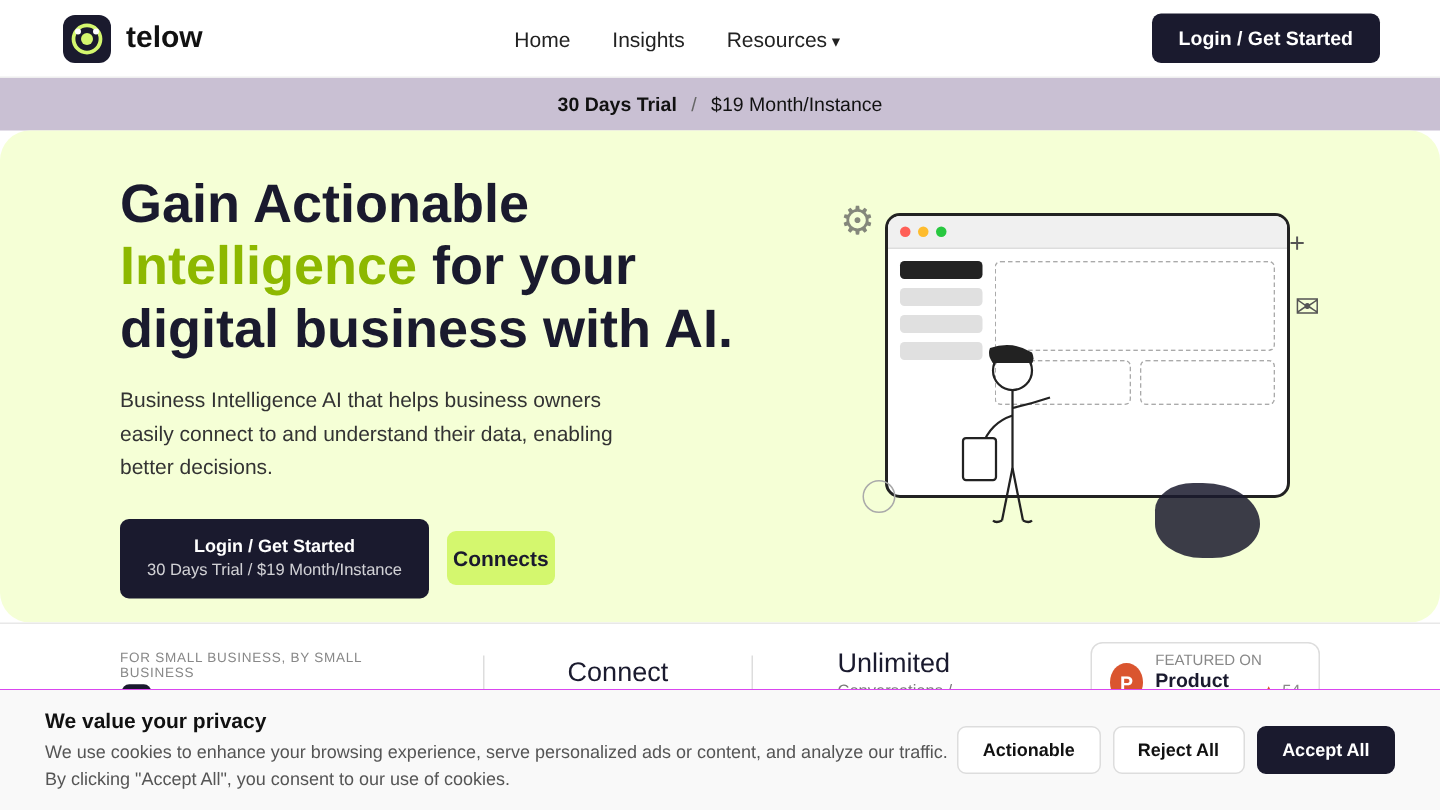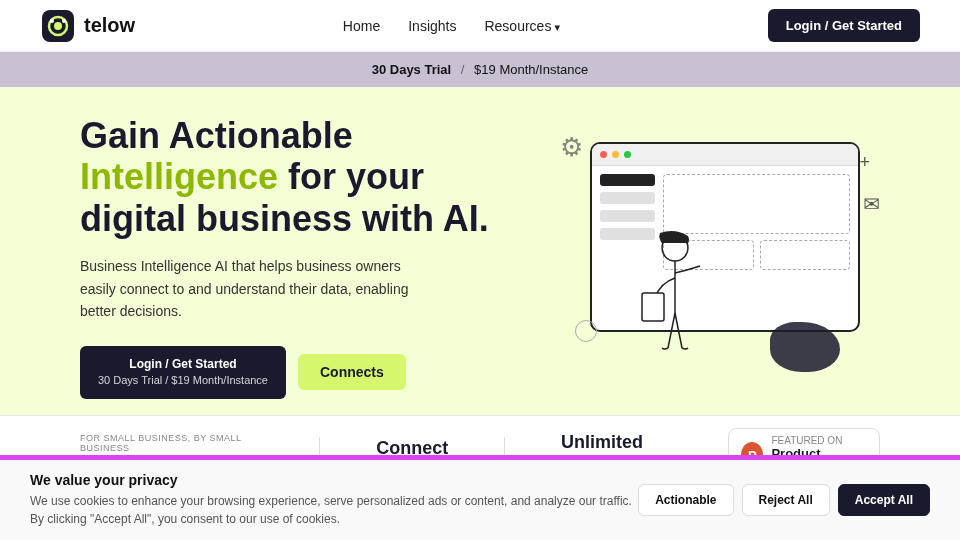--- a/index.html
+++ b/index.html
@@ -26,35 +26,35 @@
     .banner {
       background: #c9c0d3; text-align: center; padding: 10px;
       font-size: 13px; color: #111;
     }
     .banner-trial { font-weight: 700; }
     .banner-sep { margin: 0 6px; color: #666; }
 
     
     .hero {
       display: flex; align-items: center; justify-content: space-between;
-      padding: 28px 80px 16px 80px; background: #f5ffd6; min-height: 270px;
+      padding: 28px 80px 16px 80px; background: #f5ffd6; min-height: 270px; border-radius: 20px;
     }
     .hero-left { max-width: 420px; }
     .hero-title { font-size: 36px; font-weight: 800; color: #1a1a2e; line-height: 1.15; margin-bottom: 16px; }
     .hero-title .highlight { color: #8db800; }
     .hero-sub { font-size: 14px; color: #333; line-height: 1.6; margin-bottom: 24px; max-width: 360px; }
     .hero-buttons { display: flex; gap: 12px; align-items: center; }
     .btn-primary {
       background: #1a1a2e; color: #fff; border: none; padding: 10px 18px;
       border-radius: 6px; cursor: pointer; font-size: 12px; font-weight: 600;
       line-height: 1.4; text-align: center;
     }
     .btn-primary .sub-label { font-weight: 400; font-size: 11px; opacity: 0.8; display: block; }
     .btn-secondary {
-      background: #d4f76e; color: #1a1a2e; border: none; padding: 10px 22px;
+      background: #d4f76e; color: #1a1a2e; border: none; padding: 10px 4px;
       border-radius: 6px; cursor: pointer; font-size: 14px; font-weight: 600;
     }
 
     
     .hero-right { position: relative; width: 310px; height: 230px; }
     .illus-browser {
       position: absolute; top: 0; left: 20px; width: 270px; height: 190px;
       border: 2px solid #222; border-radius: 10px; background: #fff;
       overflow: hidden;
     }
@@ -82,21 +82,21 @@
 
     
     .person-area { position: absolute; bottom: 0; left: 50px; }
 
     
     .stats-bar {
       display: flex; align-items: center; padding: 12px 80px; background: #fff;
       border-top: 1px solid #e8e8e8; gap: 16px;
     }
     .stat-item { display: flex; flex-direction: column; gap: 2px; padding-right: 40px; }
-    .stat-value { font-size: 18px; font-weight: 700; color: #1a1a2e; }
+    .stat-value { font-size: 18px; font-weight: 400; color: #1a1a2e; }
     .stat-sub { font-size: 11px; color: #777; }
     .stat-divider { width: 1px; height: 36px; background: #ddd; margin-right: 40px; }
     .for-small-biz {
       display: flex; flex-direction: column; gap: 2px; padding-right: 40px;
     }
     .for-small-label { font-size: 9px; color: #888; letter-spacing: 0.5px; text-transform: uppercase; }
     .for-small-logo { display: flex; align-items: center; gap: 5px; font-size: 15px; font-weight: 800; color: #1a1a2e; }
     .product-hunt-badge {
       display: flex; align-items: center; gap: 8px; margin-left: auto;
       border: 1.5px solid #ddd; border-radius: 8px; padding: 6px 12px;
@@ -117,21 +117,21 @@
     .what-we-do-badge {
       display: inline-block; background: #1a1a2e; color: #d4f76e;
       font-size: 9px; font-weight: 700; letter-spacing: 1px; padding: 3px 8px;
       border-radius: 3px; text-transform: uppercase; margin-bottom: 10px;
     }
     .bottom-right { flex: 1; background: #1a1a2e; }
 
     
     .cookie-banner {
       position: fixed; bottom: 0; left: 0; right: 0; background: #f9f9f9;
-      border-top: 5px solid #d946ef; padding: 12px 30px;
+      border-top: 1px solid #d946ef; padding: 12px 30px;
       display: flex; align-items: center; justify-content: space-between;
       z-index: 999;
     }
     .cookie-title { font-weight: 700; font-size: 14px; color: #111; margin-bottom: 4px; }
     .cookie-text { font-size: 12px; color: #555; max-width: 650px; line-height: 1.5; }
     .cookie-buttons { display: flex; gap: 8px; flex-shrink: 0; }
     .btn-cookie {
       padding: 8px 16px; border-radius: 6px; font-size: 12px; font-weight: 600;
       cursor: pointer; border: 1px solid #ddd; background: #fff; color: #111;
     }

